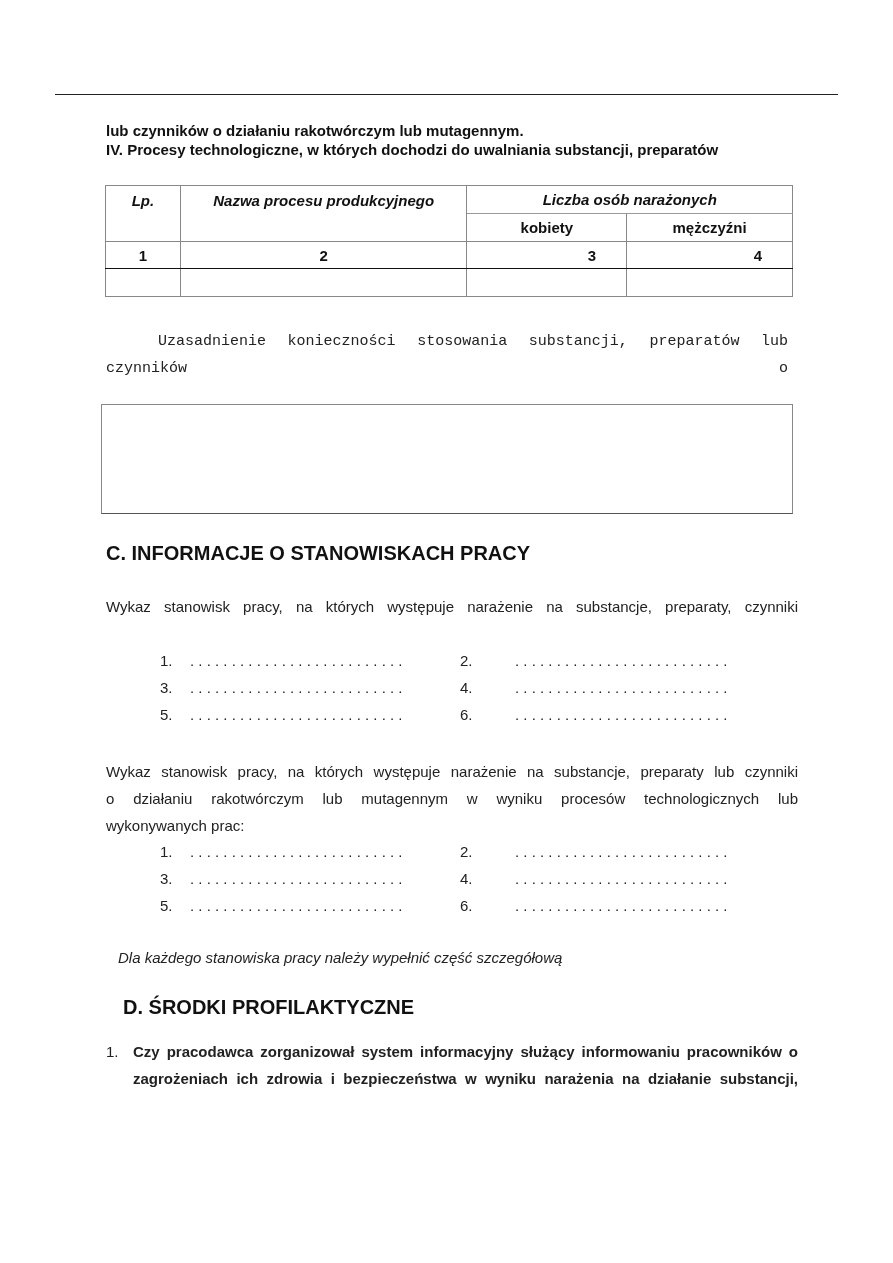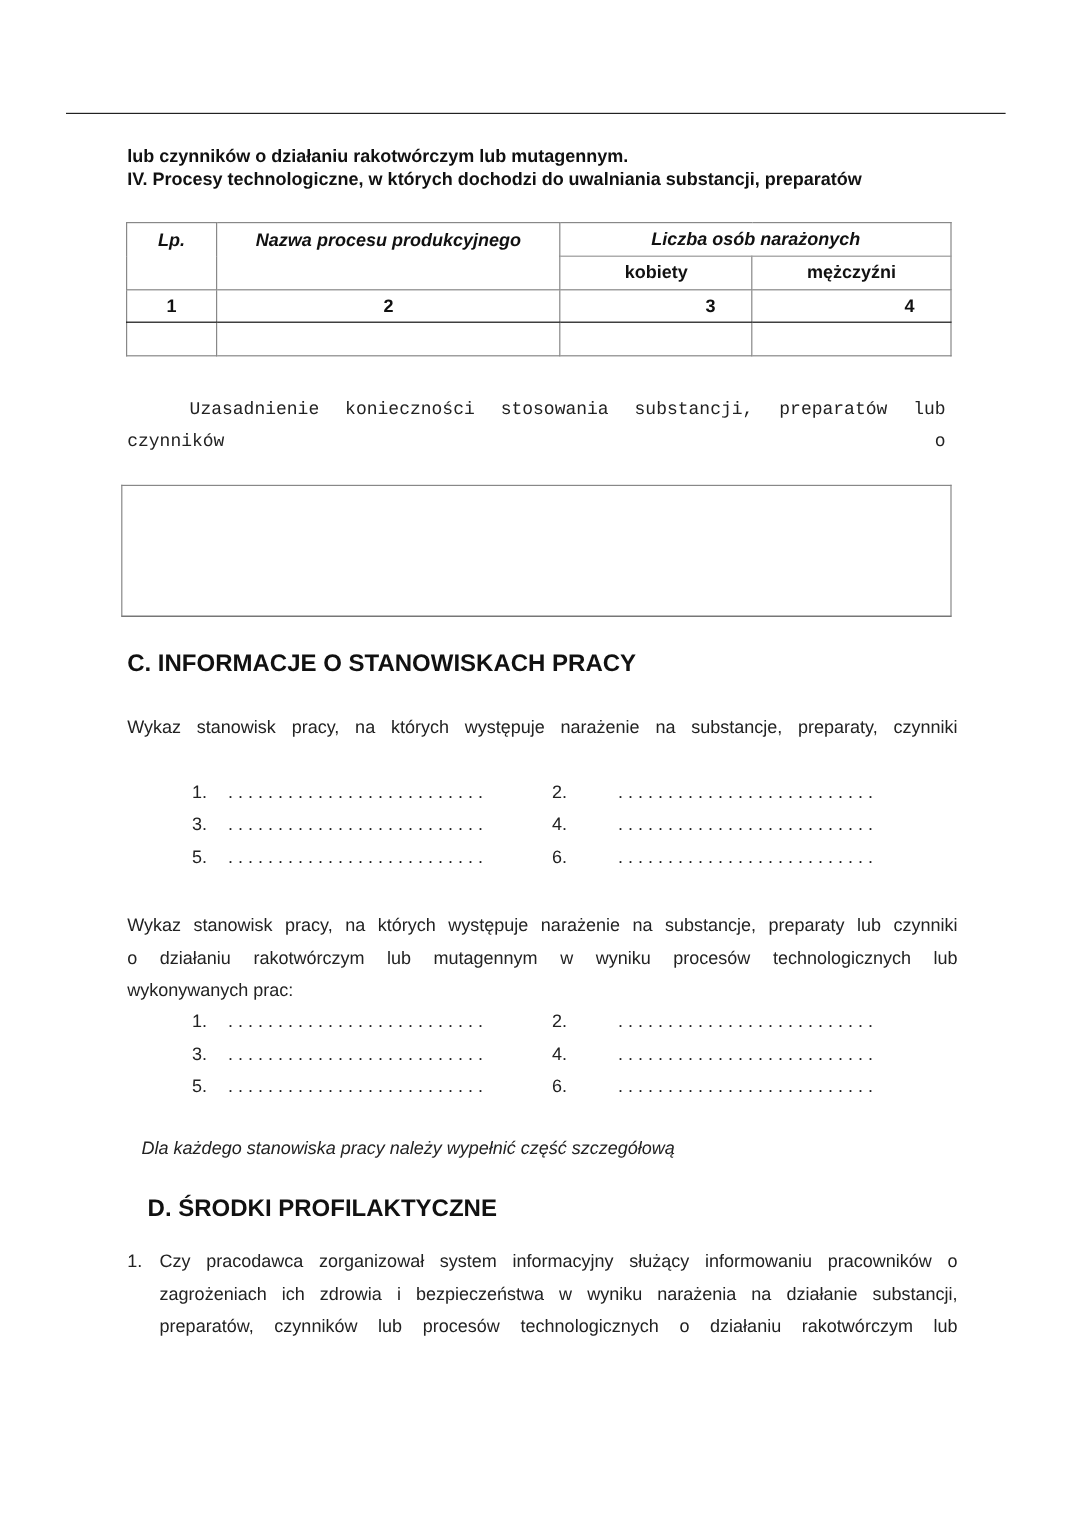--- a/index.html
+++ b/index.html
@@ -122,18 +122,17 @@
   <span style="left:300px;">6.</span>
   <span style="left:355px;">. . . . . . . . . . . . . . . . . . . . . . . . . .</span>
 </div>
 
 <div class="abs body-text italic" style="left:118px; top:944px;">Dla każdego stanowiska pracy należy wypełnić część szczegółową</div>
 
 <div class="abs h2title" style="left:123px; top:996px;">D.  ŚRODKI PROFILAKTYCZNE</div>
 
 <div class="abs body-text" style="left:106px; top:1038px; width:692px;">
   <span class="list-num" style="left:0; top:0;">1.</span>
-  <div style="margin-left:27px;">
+  <div style="margin-left:27px;font-weight:bold;">
     <div class="justify-full">Czy pracodawca zorganizował system informacyjny służący informowaniu pracowników o</div>
     <div class="justify-full">zagrożeniach ich zdrowia i bezpieczeństwa w wyniku narażenia na działanie substancji,</div>
-    <div class="justify-full">preparatów, czynników lub procesów technologicznych o działaniu rakotwórczym lub</div>
   </div>
 </div>
 
 </body></html>

